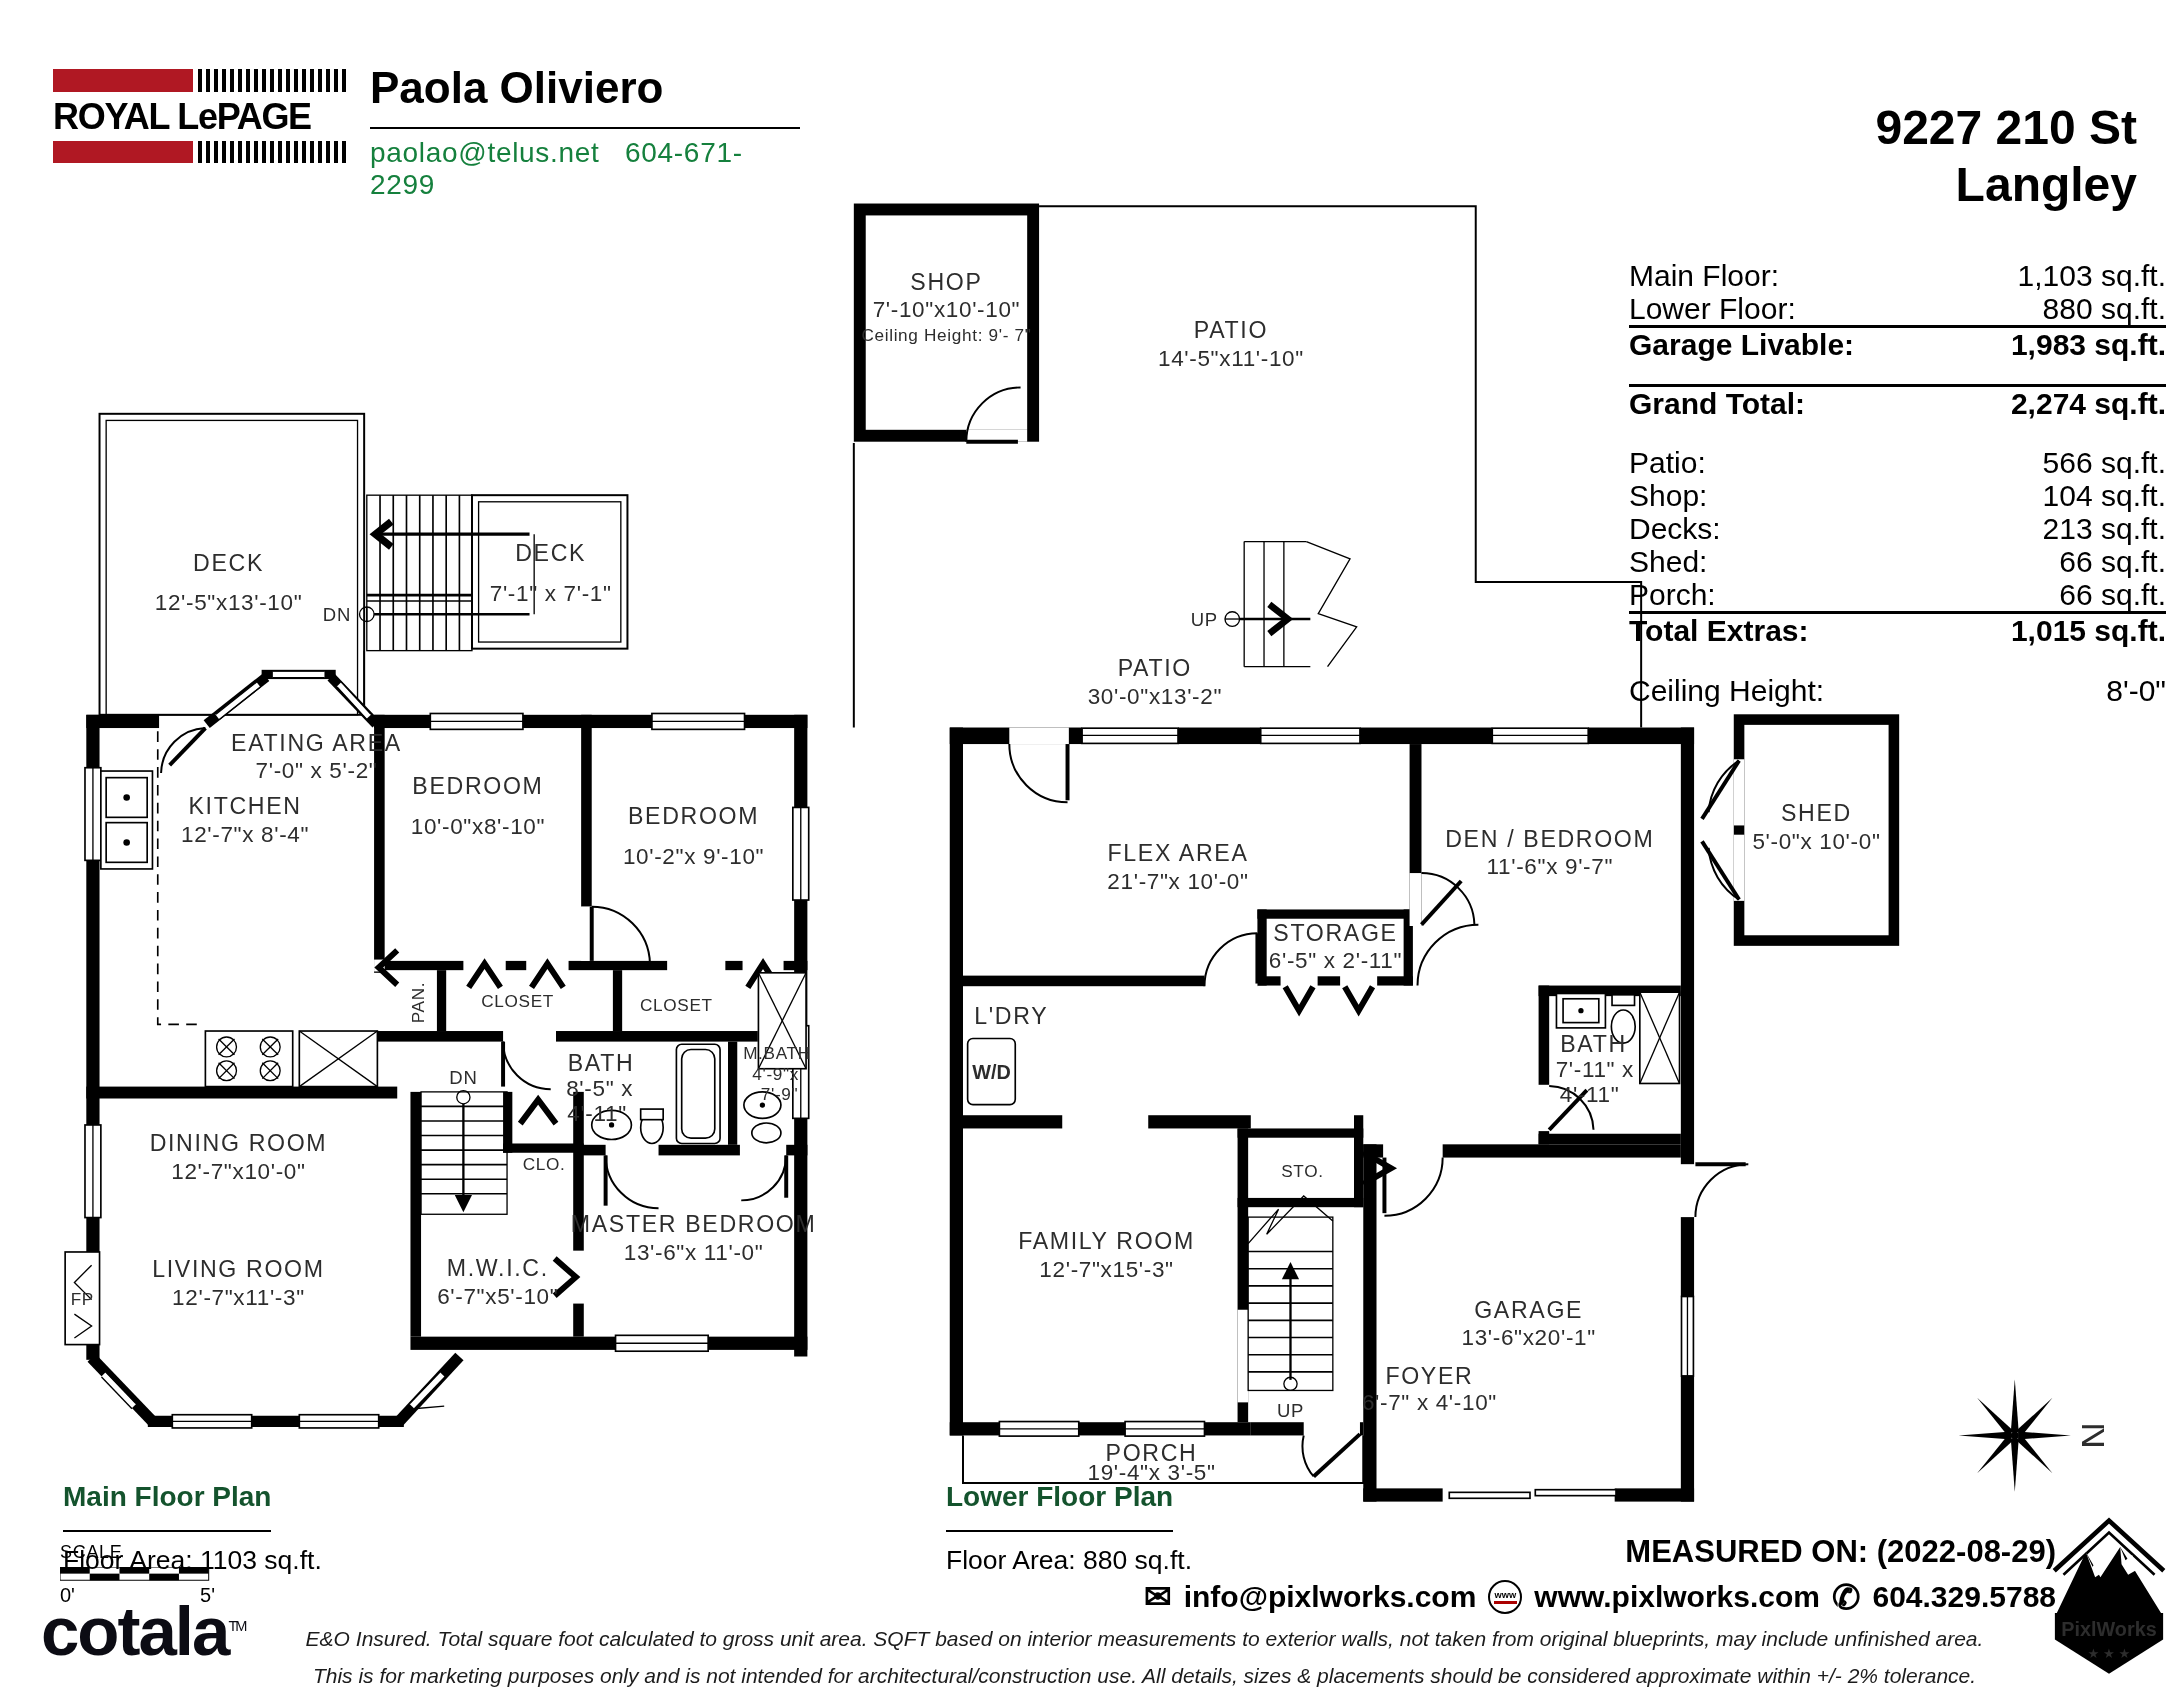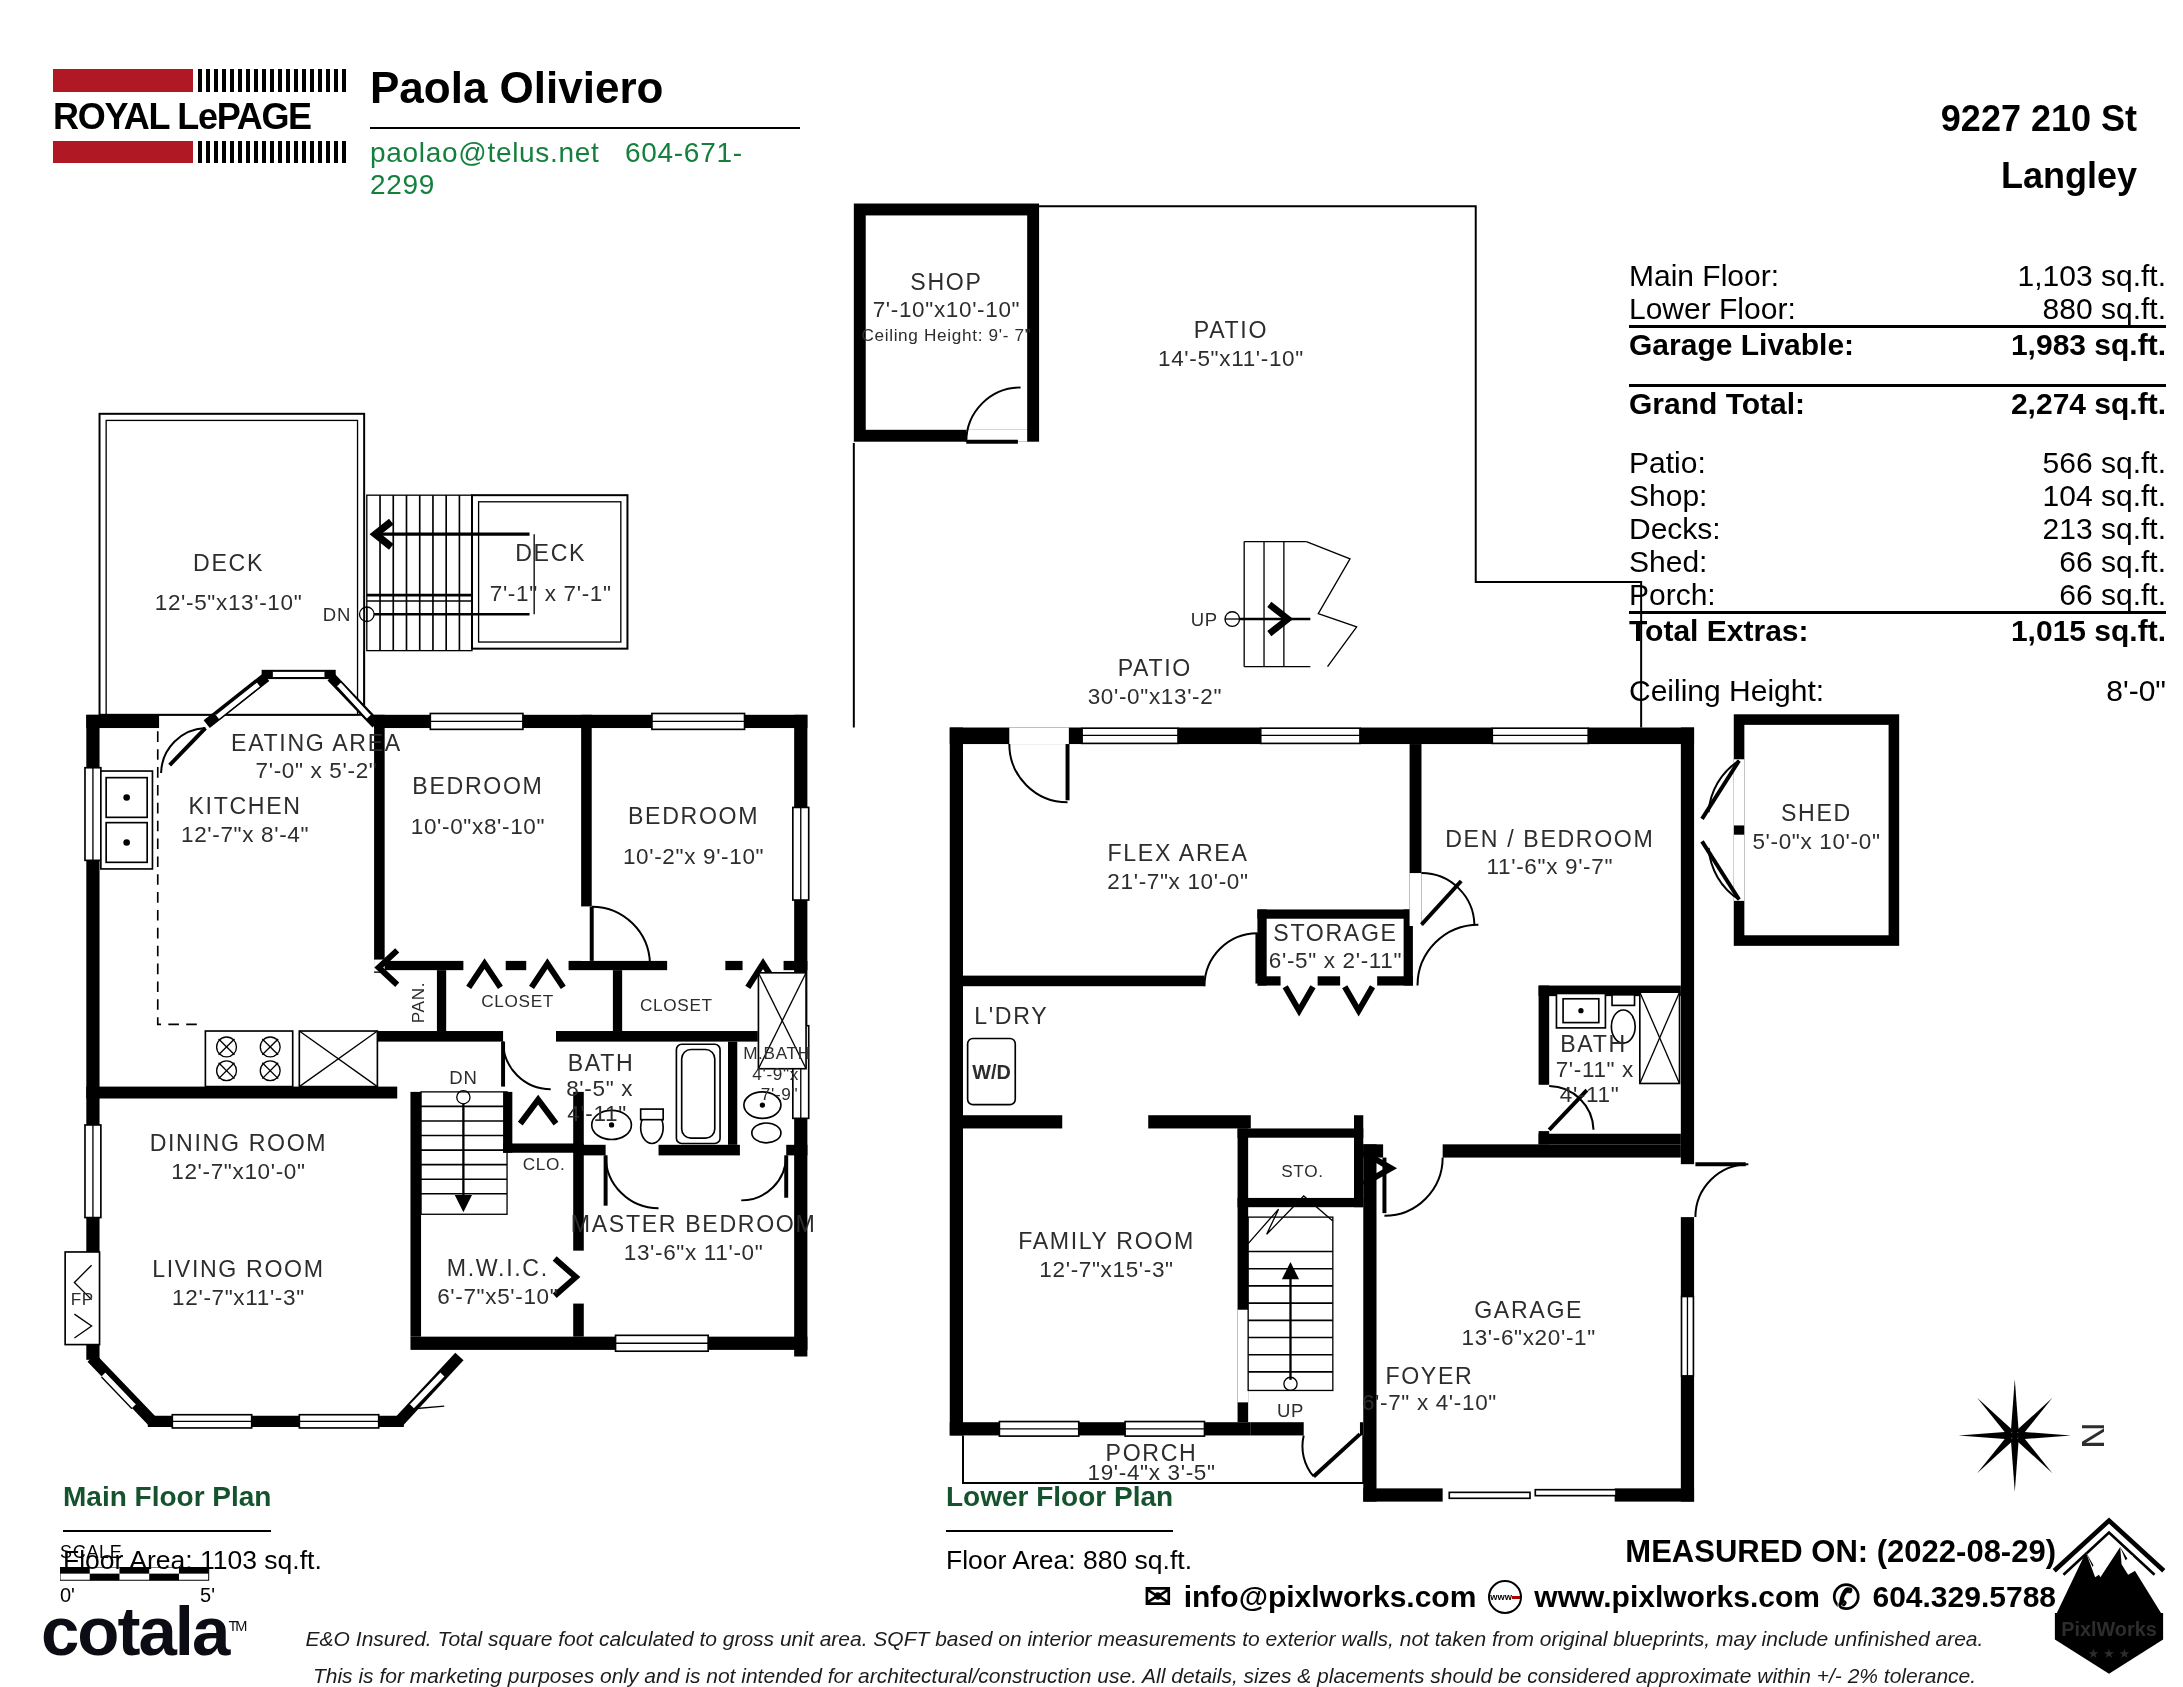--- a/index.html
+++ b/index.html
@@ -10,21 +10,21 @@
   .abs{position:absolute;}
   
   .rlp-logo{left:53px;top:69px;width:294px;}
   .rlp-row{display:flex;height:22.5px;}
   .rlp-red{width:140px;background:#b01823;}
   .rlp-hatch{width:149px;margin-left:5.3px;background:repeating-linear-gradient(90deg,#000 0 4px,#fff 4px 8px);}
   .rlp-name{font-size:36px;font-weight:bold;letter-spacing:-1.3px;color:#000;line-height:49px;white-space:nowrap;}
   .agent{left:370px;top:63px;width:430px;}
   .agent-name{font-size:44px;font-weight:bold;color:#000;padding-bottom:14px;border-bottom:2px solid #000;}
   .agent-contact{font-size:28px;color:#15803d;margin-top:8px;letter-spacing:0.7px;}
-  .address{right:46px;top:90px;width:529px;text-align:right;font-weight:bold;font-size:36px;line-height:57px;color:#000;}
+  .address{right:46px;top:99px;width:529px;text-align:right;font-weight:bold;font-size:48px;line-height:57px;color:#000;}
   
   .summary{left:1601px;top:259px;width:537px;margin-left:28px;}
   .srow{display:flex;justify-content:space-between;font-size:30px;line-height:33px;color:#000;}
   .srow.bold{font-weight:bold;}
   .srow.lined{border-top:3.3px solid #000;}
   .gap34{height:22.5px;}
   .gap40{height:26.5px;}
   
   svg text{font-family:"Liberation Sans", sans-serif;fill:#2d2d2d;}
   .rname{font-size:35px;letter-spacing:2.5px;}
@@ -43,21 +43,21 @@
   .plan-title{font-size:28px;font-weight:bold;border-bottom:2.6px solid #000;display:inline-block;padding-bottom:17px;color:#14532d;}
   .plan-area{font-size:26.5px;color:#000;margin-top:13px;}
   .scale-label{font-size:18px;color:#000;letter-spacing:0.7px;}
   .scale-ends{font-size:20px;color:#000;}
   .cotala{font-size:69px;font-weight:900;letter-spacing:-2px;color:#0c0c14;line-height:60px;}
   .cotala sup{font-size:14.6px;font-weight:400;}
   .disclaimer{font-size:21px;font-style:italic;color:#1c1c1c;text-align:center;line-height:37px;white-space:nowrap;}
   .measured{font-size:31px;font-weight:bold;color:#000;text-align:right;}
   .contact{display:flex;align-items:center;gap:12px;font-size:30px;font-weight:bold;color:#000;}
   .cicon{display:inline-flex;align-items:center;justify-content:center;}
-  .icircle{width:30px;height:30px;border:2.6px solid #000;border-radius:50%;font-size:10px;font-weight:bold;flex-direction:row;}
+  .icircle{width:30px;height:30px;border:2.6px solid #000;border-radius:50%;font-size:10px;font-weight:bold;flex-direction:column;}
   .www-under{width:22.5px;height:2.6px;background:#a00;margin-top:1.3px;}
   .envelope{font-size:33px;line-height:30px;}
   .phoneg{font-size:34px;line-height:30px;}
 </style>
 </head>
 <body>
 
 <div class="abs rlp-logo">
   <div class="rlp-row">
     <div class="rlp-red"></div>

